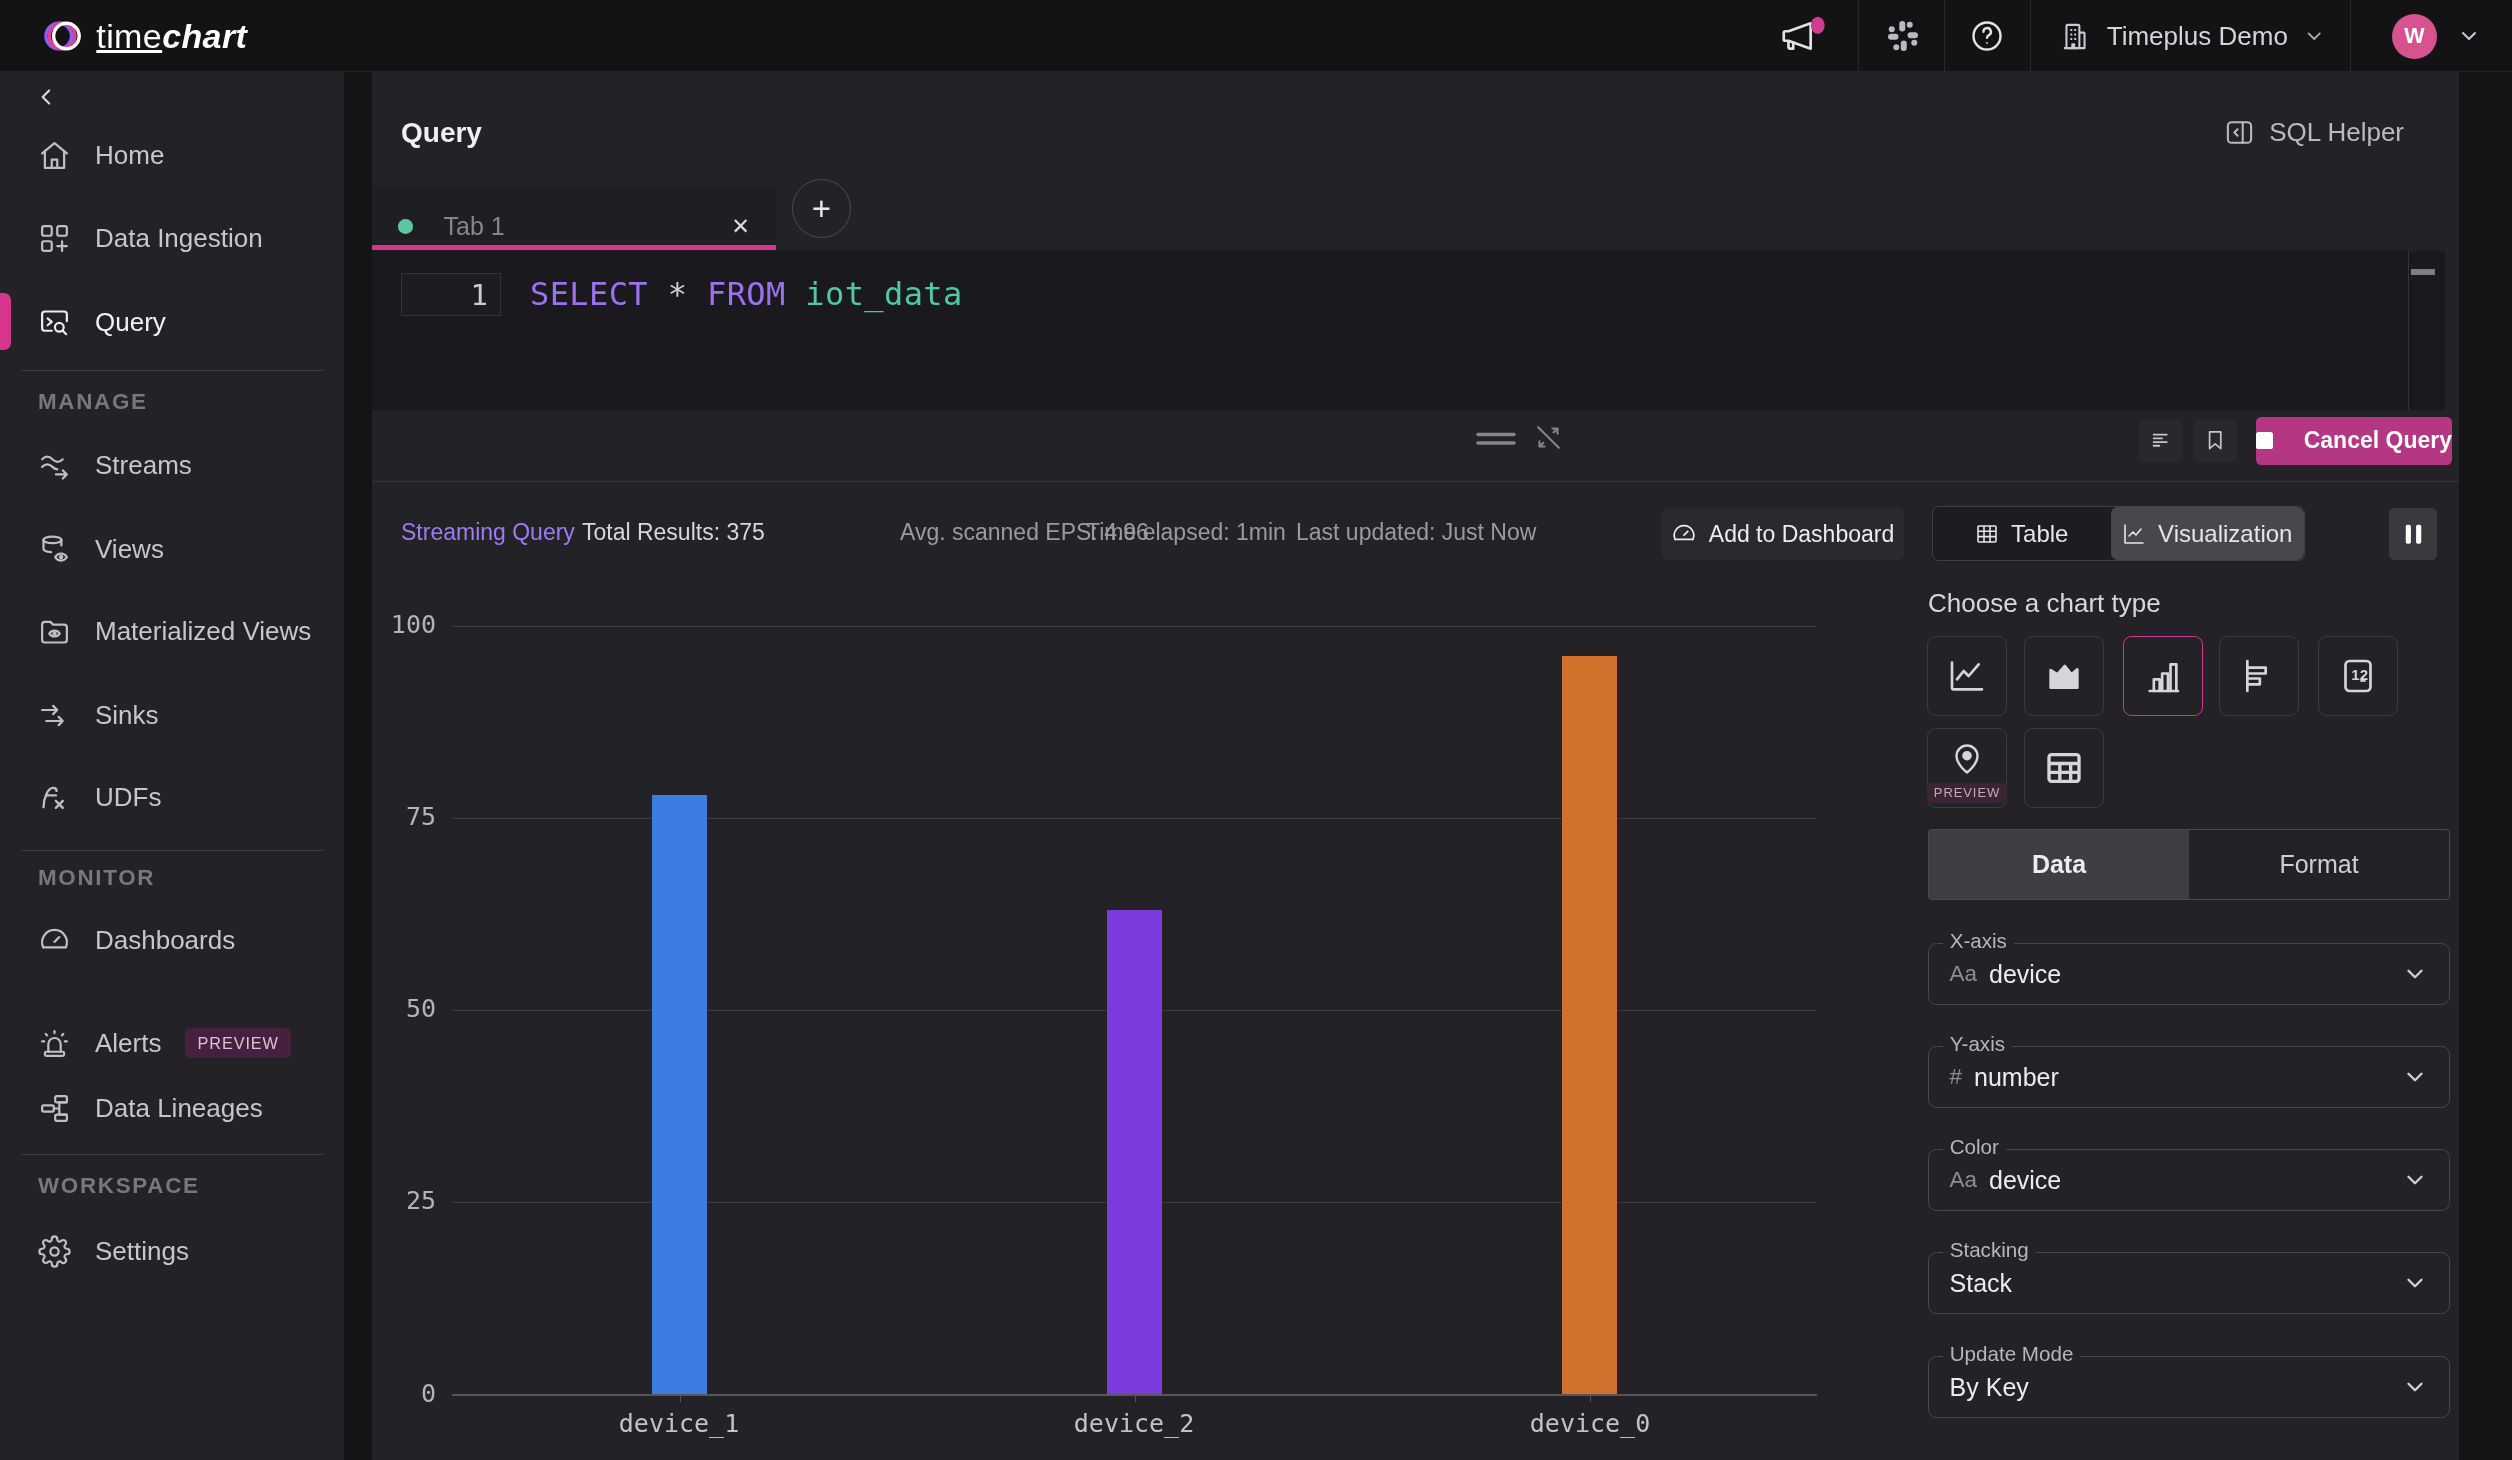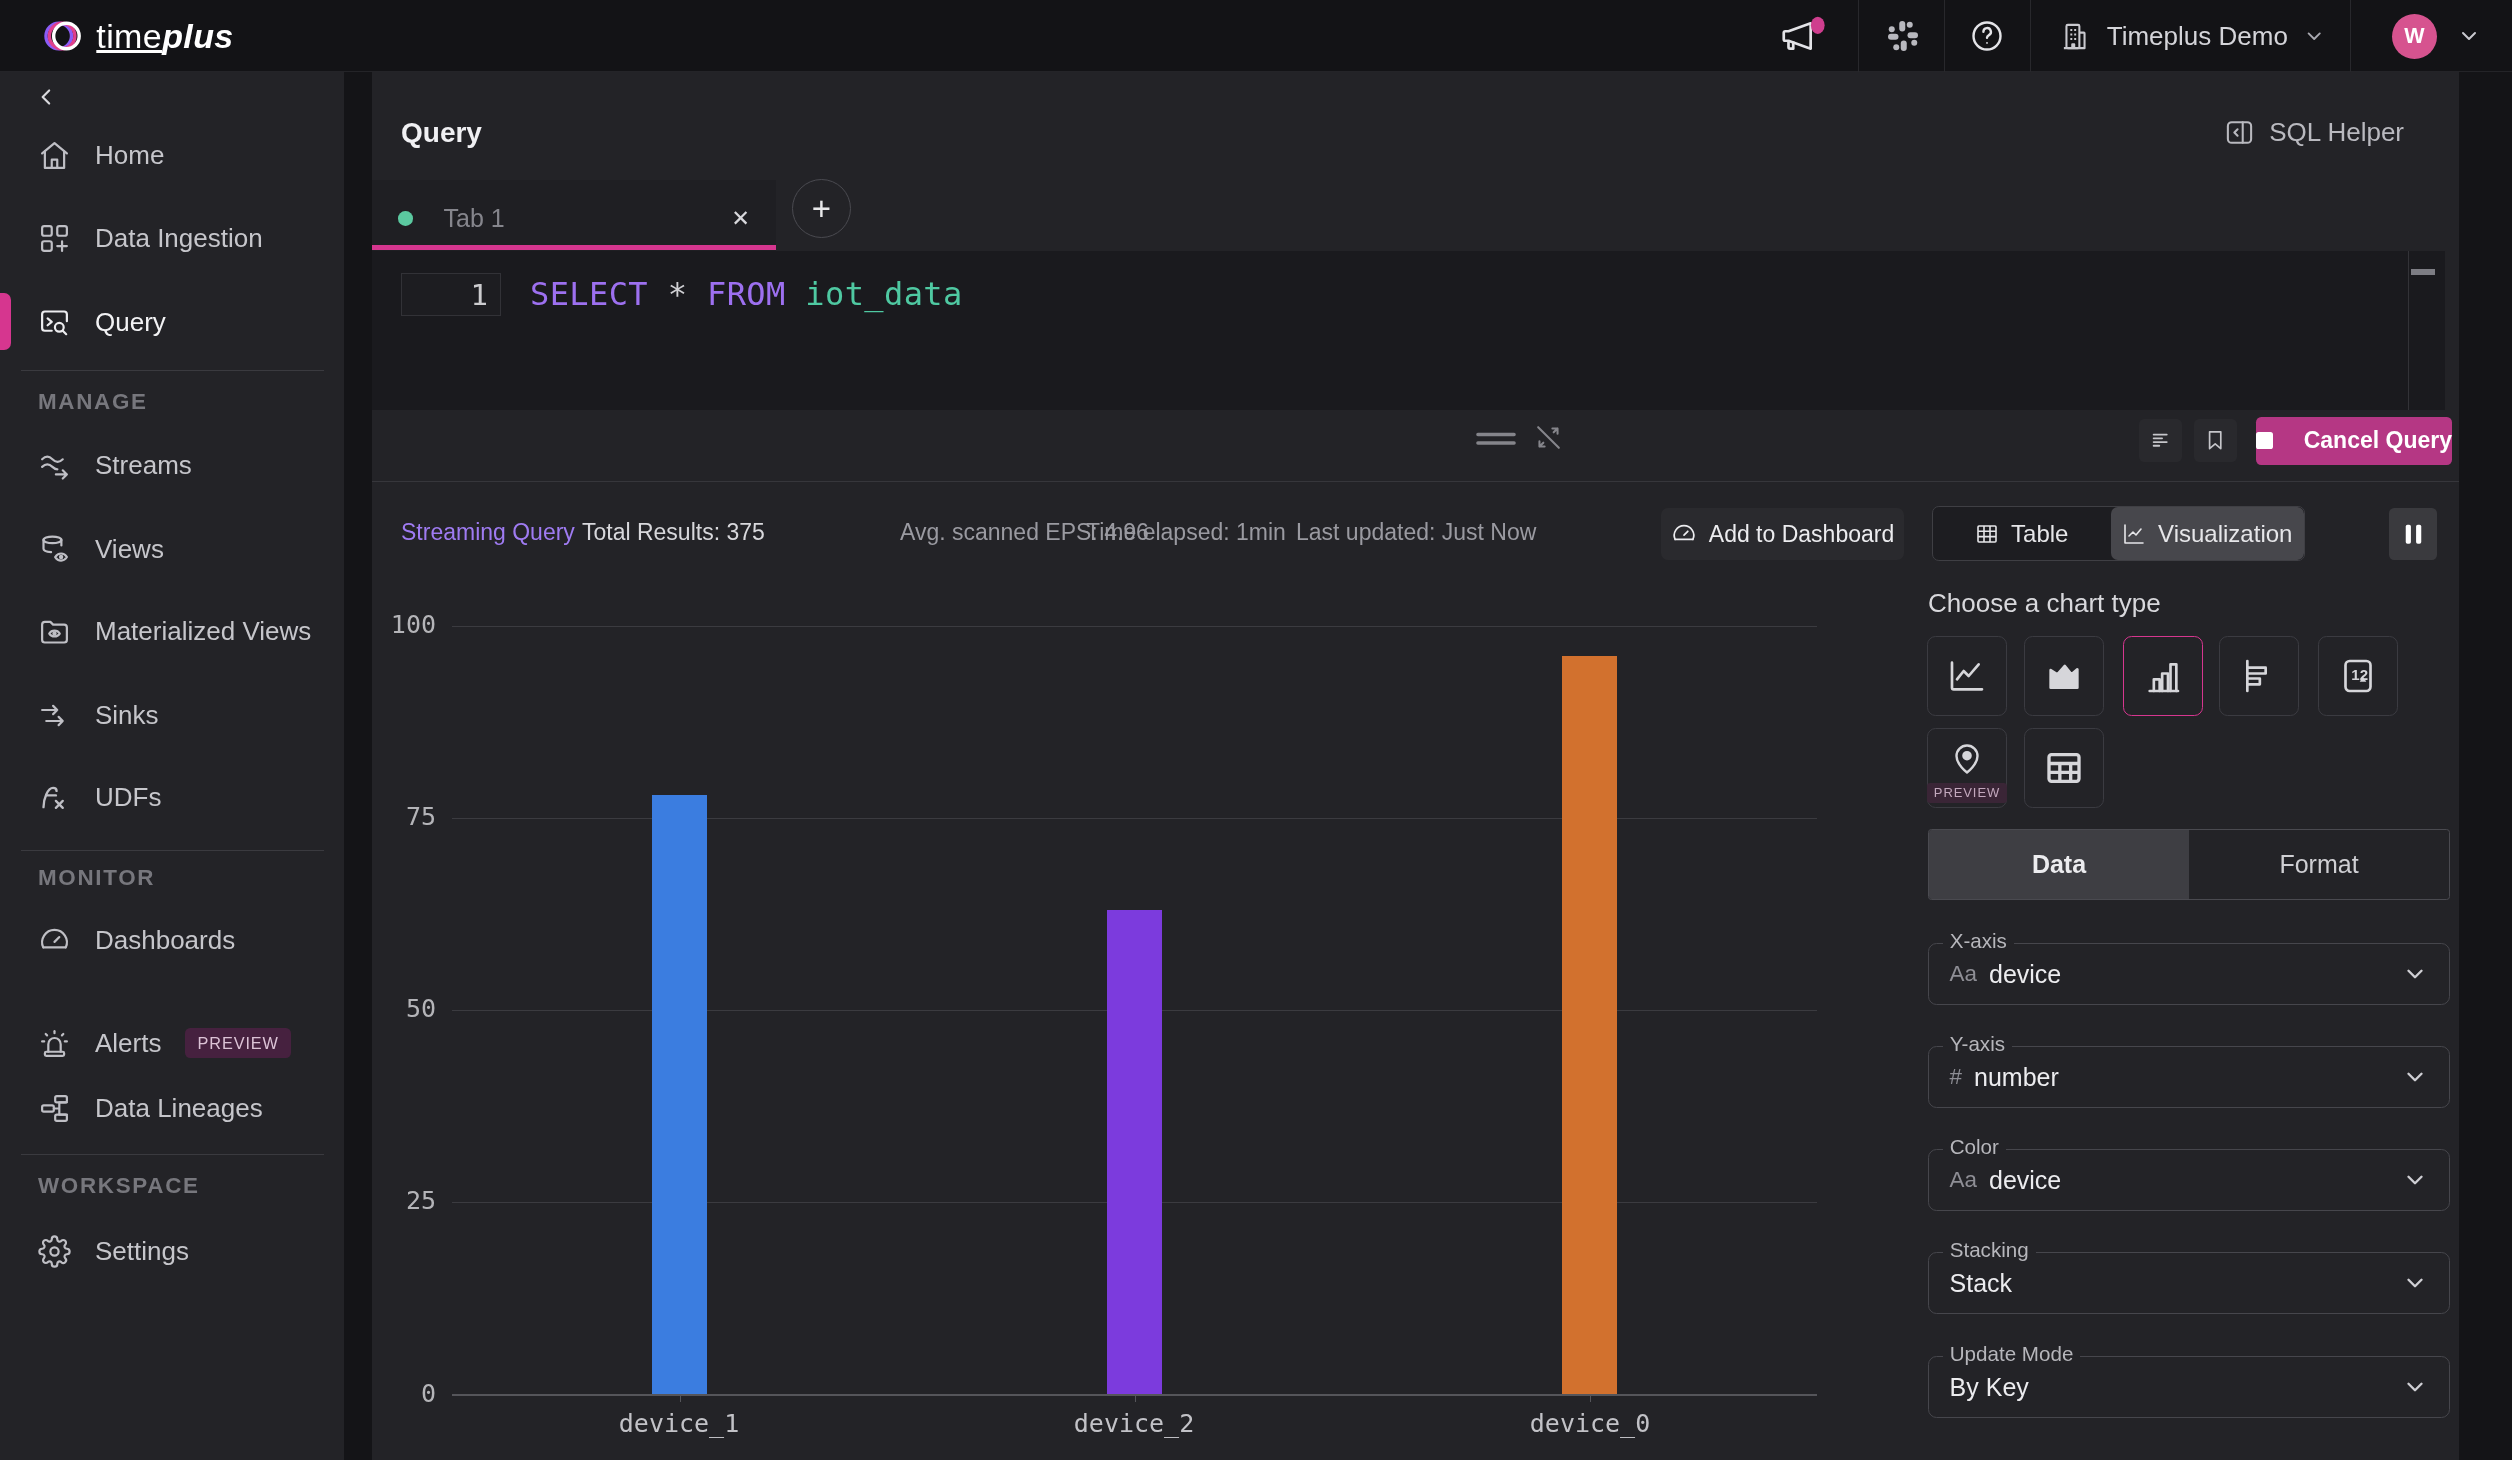--- a/index.html
+++ b/index.html
@@ -30,21 +30,21 @@
   .side-divider { left:20.6px; width:303px; height:0.9px; background:#3a3a3f; }
   .side-section { left:38px; font-size:22.4px; letter-spacing:1.7px; color:#77777d; font-weight:600; }
   .preview-badge { background:#46213f; color:#dcc3d6; font-size:16.3px; letter-spacing:0.9px; padding:5.2px 12px; border-radius:5.2px; }
 
   
   #content { left:372px; top:72px; width:2087px; height:1389px; background:#232327; }
   
   #page-title { left:29px; top:45px; font-size:28px; font-weight:600; color:#f0f0f3; }
   #sql-helper { right:55px; top:45px; display:flex; align-items:center; gap:13.8px; color:#b9b9bf; font-size:26px; cursor:pointer; }
 
-  #tab { left:0; top:108px; width:404px; height:77px; background:#1f1f23; display:flex; align-items:center; cursor:pointer; }
+  #tab { left:0; top:116px; width:404px; height:77px; background:#1f1f23; display:flex; align-items:center; cursor:pointer; }
   #tab .dot { width:14.6px; height:14.6px; border-radius:50%; background:#5bc9a0; margin-left:26px; }
   #tab .tab-label { color:#85858c; font-size:25px; margin-left:31px; flex:1; }
   #tab .tab-close { color:#d8d8dc; font-size:22.4px; margin-right:26px; cursor:pointer; }
   #tab-underline { left:0; top:173px; width:404px; height:5.2px; background:#d6368f; }
   #new-tab-btn { left:420px; top:107px; width:59px; height:59px; border-radius:50%; border:1.3px solid #4a4a50; color:#e8e8ea; font-size:33px; font-weight:300; display:flex; align-items:center; justify-content:center; cursor:pointer; }
 
   #editor { left:0; top:179px; width:2073px; height:159px; background:#1a1a1e; font-family:"DejaVu Sans Mono", monospace; }
   #line-box { left:29px; top:22.4px; width:100px; height:43px; background:#1d1d21; border:0.9px solid #323237; color:#cccccf; font-size:29px; display:flex; align-items:center; justify-content:flex-end; padding-right:12px; }
   #code-line { left:158px; top:24px; font-size:32px; letter-spacing:0.4px; white-space:pre; }
   .tok-kw { color:#9d70f0; }
@@ -101,21 +101,21 @@
 
 <div id="root">
 
   <div id="topbar" class="abs">
     <div id="logo" class="abs">
       <svg width="46" height="46" viewBox="0 0 54 54" fill="none">
         <circle cx="22" cy="27" r="15" stroke="#8b5cf6" stroke-width="4"></circle>
         <circle cx="26" cy="27" r="15" stroke="#e0408c" stroke-width="4"></circle>
         <circle cx="31" cy="27" r="15" stroke="#ffffff" stroke-width="4"></circle>
       </svg>
-      <div class="logo-text"><span class="t1">time</span><span class="t2">plus</span></div>
+      <div class="logo-text"><span class="t1">time</span><span class="t2">chart</span></div>
     </div>
 
     <div class="tb-divider abs" style="left:1858px"></div>
     <div class="tb-divider abs" style="left:1944px"></div>
     <div class="tb-divider abs" style="left:2030px"></div>
     <div class="tb-divider abs" style="left:2350px"></div>
 
     <div class="tb-icon-btn abs" style="left:1772px;width:52px">
       <svg width="38" height="38" viewBox="0 0 24 24" fill="none" stroke="currentColor" stroke-width="1.7" stroke-linejoin="round">
         <path d="M20 4 6 9H4a1 1 0 0 0-1 1v4a1 1 0 0 0 1 1h2l14 5V4Z"></path>

